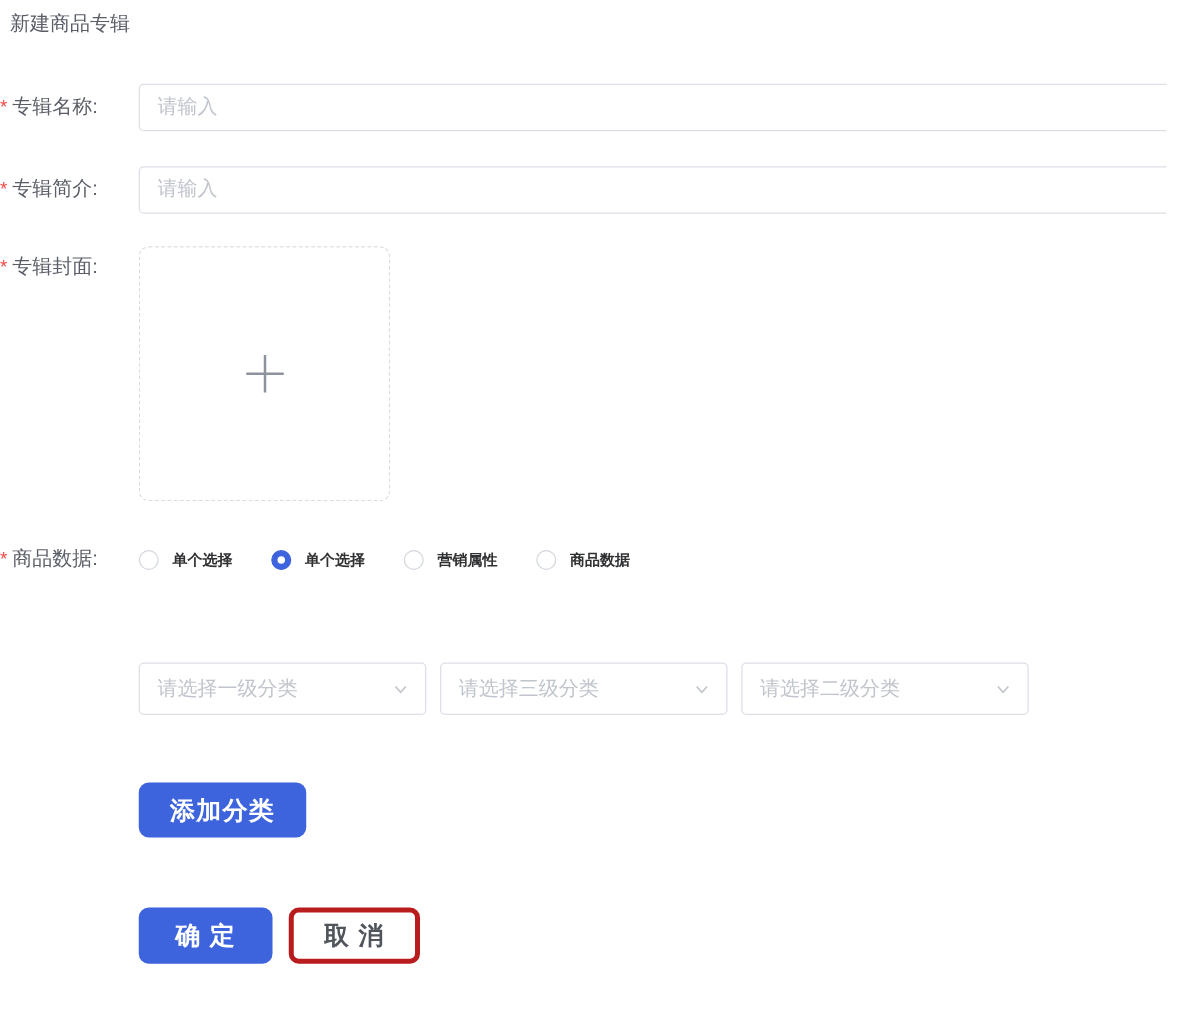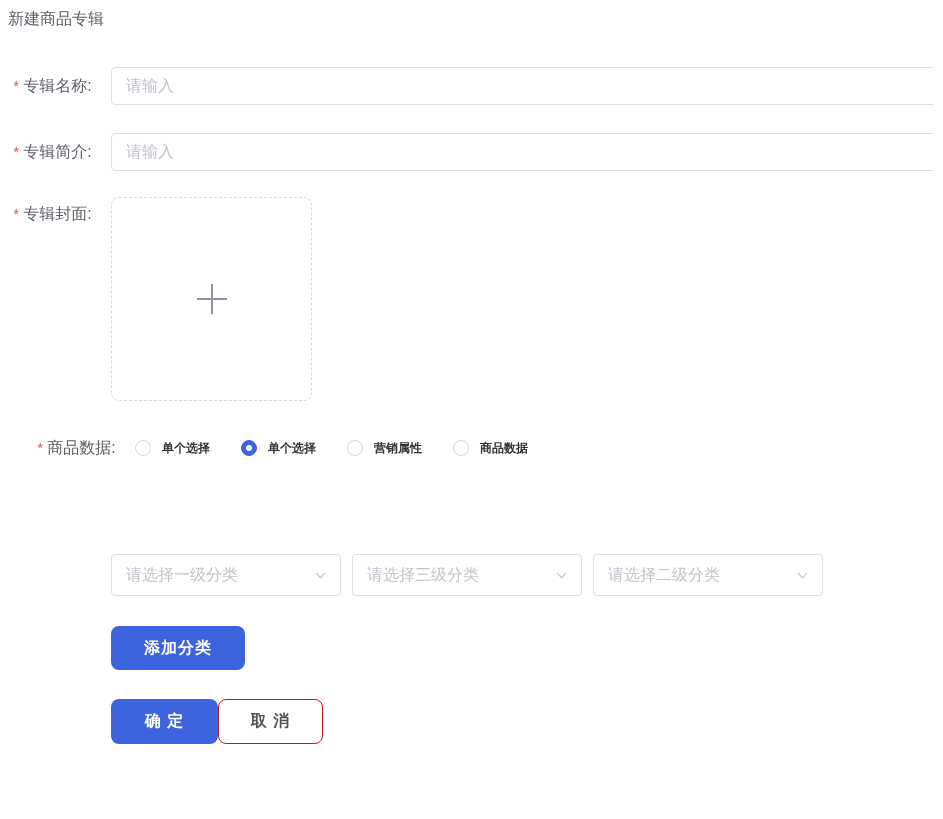--- a/index.html
+++ b/index.html
@@ -6,23 +6,23 @@
   html,body { background:#fff; }
   body { font-family:"Liberation Sans","DejaVu Sans",sans-serif; }
   .page { position:relative; width:933px; height:819px; background:#fff; overflow:hidden; }
 
   .page-title { position:absolute; left:8px; top:9px; font-size:16px; font-weight:500; color:#595d66; }
 
   .form-row { position:absolute; left:0; display:flex; align-items:center; }
   .row-name  { top:67px; }
   .row-intro { top:133px; }
   .row-cover { top:197px; align-items:flex-start; }
-  .row-radio { top:437px;margin-left:24px; }
+  .row-radio { top:437px; }
 
-  .field-label { width:105px; flex:none; text-align:center; font-size:16px; color:#5a5e66; line-height:22px; white-space:nowrap; }
+  .field-label { width:105px; flex:none; text-align:left; font-size:16px; color:#5a5e66; line-height:22px; white-space:nowrap; }
   .row-cover .field-label { margin-top:6px; }
   .req { color:#f54a45; margin-right:4px; font-size:15px; }
 
   .text-input { margin-left:6px; width:1100px; height:38px; border:1px solid #dcdfe6; border-radius:4px;
                 padding:0 14px; font-size:16px; color:#303133; outline:none; background:#fff;
                 font-family:inherit; }
   .text-input::placeholder { color:#c0c4cc; }
 
   .upload-box { margin-left:6px; width:201px; height:204px; border:1px dashed #d8dbe2; border-radius:8px;
                 background:#fff; position:relative; cursor:pointer; }
@@ -37,34 +37,34 @@
   .radio-option.checked .radio-circle::after { content:""; position:absolute; left:50%; top:50%;
       width:6px; height:6px; border-radius:50%; background:#fff; transform:translate(-50%,-50%); }
   .radio-label { margin-left:11px; font-size:12px; font-weight:600; color:#303133; }
 
   .qty-row { position:absolute; top:490px; left:110px; display:flex; align-items:center; }
   .qty-label { font-size:16px; font-weight:600; color:#303133; white-space:nowrap; }
   .qty-input { margin-left:6px; width:224px; height:42px; border:1px solid #dcdfe6; border-radius:4px;
                padding:0 13px; font-size:16px; color:#303133; outline:none; font-family:inherit; }
   .qty-unit { margin-left:13px; font-size:17px; font-weight:600; color:#303133; }
 
-  .selects-row { position:absolute; top:554px; left:111px; display:flex; }
+  .selects-row { position:absolute; top:530px; left:111px; display:flex; }
   .select { width:230px; height:42px; border:1px solid #dcdfe6; border-radius:4px; background:#fff;
             margin-right:11px; display:flex; align-items:center; justify-content:space-between;
             padding:0 13px 0 14px; cursor:pointer; }
   .select-placeholder { font-size:16px; color:#c0c4cc; }
   .chevron { width:13px; height:13px; flex:none; }
 
-  .btn { font-family:inherit; font-size:16px; font-weight:600; border:none; border-radius:8px; cursor:pointer;
+  .btn { font-family:inherit; font-size:20px; font-weight:600; border:none; border-radius:8px; cursor:pointer;
          letter-spacing:1px; }
   .btn-primary { background:#3d63dd; color:#fff; }
   .btn-add { position:absolute; top:626px; left:111px; width:134px; height:44px; }
-  .action-row { position:absolute; top:699px; left:111px; display:flex; }
+  .action-row { position:absolute; top:726px; left:111px; display:flex; }
   .btn-confirm { width:107px; height:45px; }
-  .btn-cancel { width:105px; height:45px; background:#fff; border:1px solid #b91c1c;
+  .btn-cancel { width:105px; height:45px; margin-left:13px; background:#fff; border:4px solid #b91c1c;
                 color:#50555c; border-radius:8px; }
 </style>
 </head>
 <body>
 
 <div class="page">
 
   <div class="page-title">新建商品专辑</div>
 
   <div class="form-row row-name">

